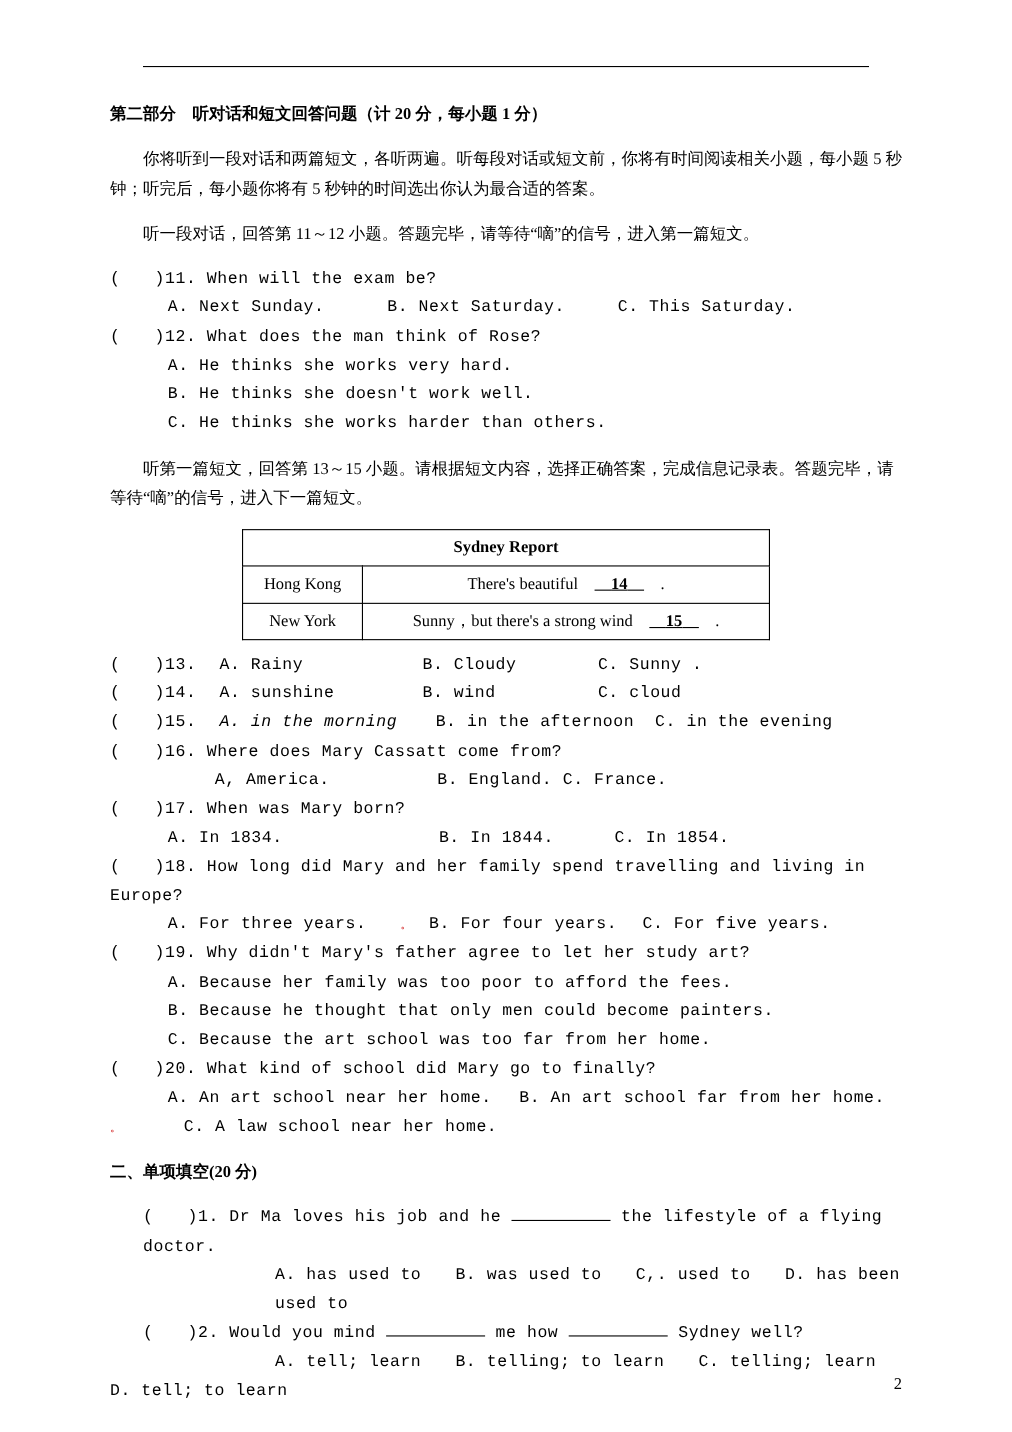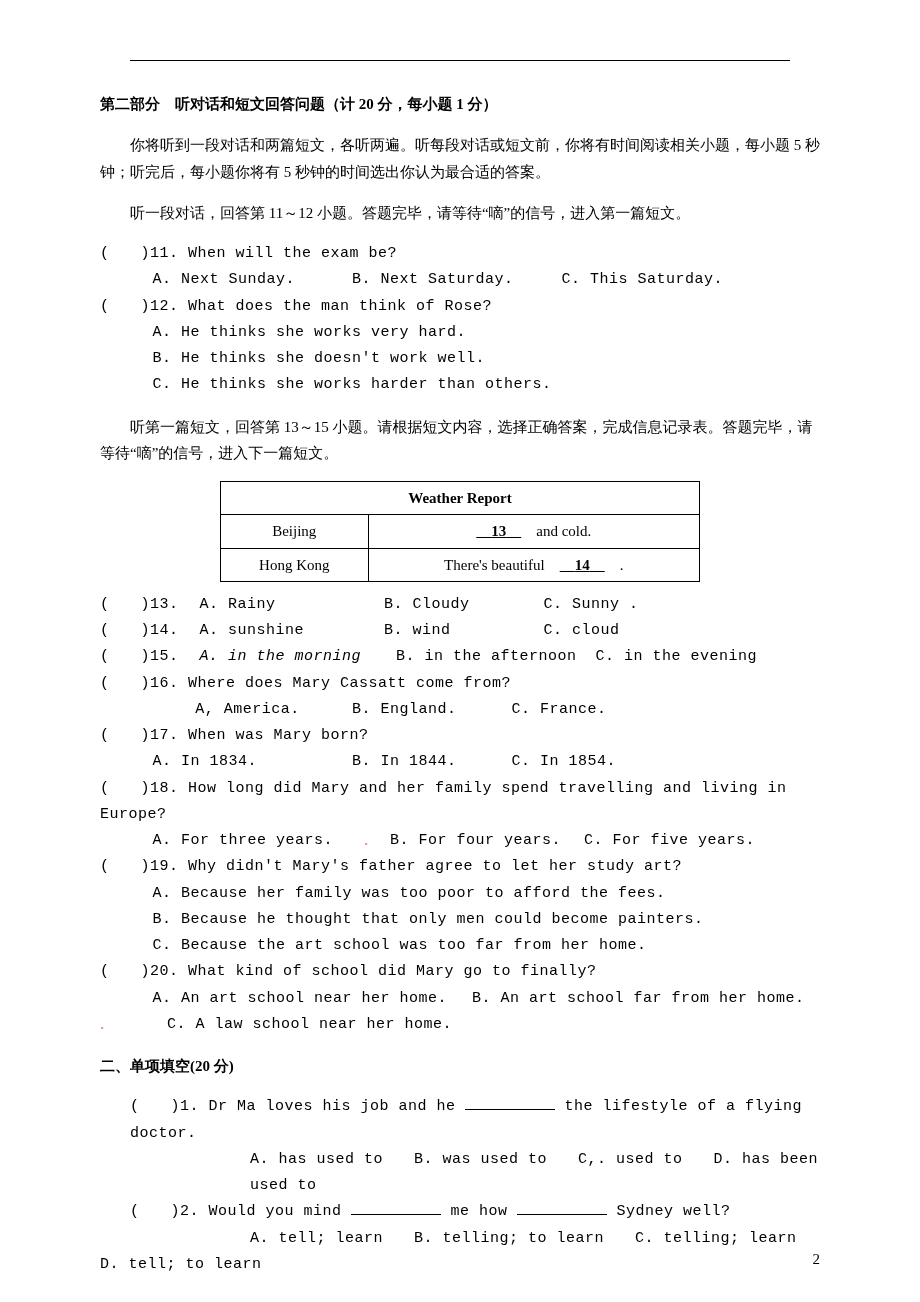--- a/index.html
+++ b/index.html
@@ -56,32 +56,32 @@
 <p class="q-line mono">(　　)12. What does the man think of Rose?</p>
 <p class="q-line mono opt-line">A. He thinks she works very hard.</p>
 <p class="q-line mono opt-line">B. He thinks she doesn't work well.</p>
 <p class="q-line mono opt-line">C. He thinks she works harder than others.</p>
 
 <p class="indent1">听第一篇短文，回答第 13～15 小题。请根据短文内容，选择正确答案，完成信息记录表。答题完毕，请等待“嘀”的信号，进入下一篇短文。</p>
 
 <table class="wr">
   <tbody>
       <tr>
-        <th colspan="2">Weather Report</th>
+        <th colspan="2">Sydney Report</th>
       </tr>
-  <tr>
-    <td>Beijing</td>
-    <td>
-      <span class="u bold">　<span>13</span>　</span><span>　and cold.</span>
-    </td>
-  </tr>
   <tr>
     <td>Hong Kong</td>
     <td>
       <span>There's beautiful　</span><span class="u bold">　<span>14</span>　</span><span>　.</span>
+    </td>
+  </tr>
+  <tr>
+    <td>New York</td>
+    <td>
+      <span>Sunny，but there's a strong wind　</span><span class="u bold">　<span>15</span>　</span><span>　.</span>
     </td>
   </tr>
 </tbody>
   </table>
 
 <p class="q-line mono">
   <span style="display:inline-block;width:90px;">(　　)13.</span>
   <span style="display:inline-block;width:175px;">A. Rainy</span>
   <span style="display:inline-block;width:150px;">B. Cloudy</span>
   <span>C. Sunny .</span>
@@ -95,28 +95,28 @@
 <p class="q-line mono">
   <span style="display:inline-block;width:90px;">(　　)15.</span>
   <span style="display:inline-block;width:175px;font-style:italic;">A. in the morning</span>
   <span style="display:inline-block;width:190px;margin-left:12px;">B. in the afternoon</span>
   <span>C. in the evening</span>
 </p>
 
 <p class="q-line mono">(　　)16. Where does Mary Cassatt come from?</p>
 <p class="q-line mono opt-line">
   <span style="display:inline-block;width:190px;text-align:center;">A, America.</span>
-  <span style="display:inline-block;width:150px;">B. England.</span>
+  <span style="display:inline-block;width:150px;text-align:right;">B. England.</span>
   <span>C. France.</span>
 </p>
 
 <p class="q-line mono">(　　)17. When was Mary born?</p>
 <p class="q-line mono opt-line">
   <span style="display:inline-block;width:190px;">A. In 1834.</span>
-  <span style="display:inline-block;width:150px;">B. In 1844.</span>
+  <span style="display:inline-block;width:150px;margin-left:47px;">B. In 1844.</span>
   <span>C. In 1854.</span>
 </p>
 
 <p class="q-line mono">(　　)18. How long did Mary and her family spend travelling and living in Europe?</p>
 <p class="q-line mono opt-line">
   <span>A. For three years.　　</span><span class="tiny-dot">。</span><span style="display:inline-block;width:200px;">　B. For four years.</span>
   <span>C. For five years.</span>
 </p>
 
 <p class="q-line mono">(　　)19. Why didn't Mary's father agree to let her study art?</p>

